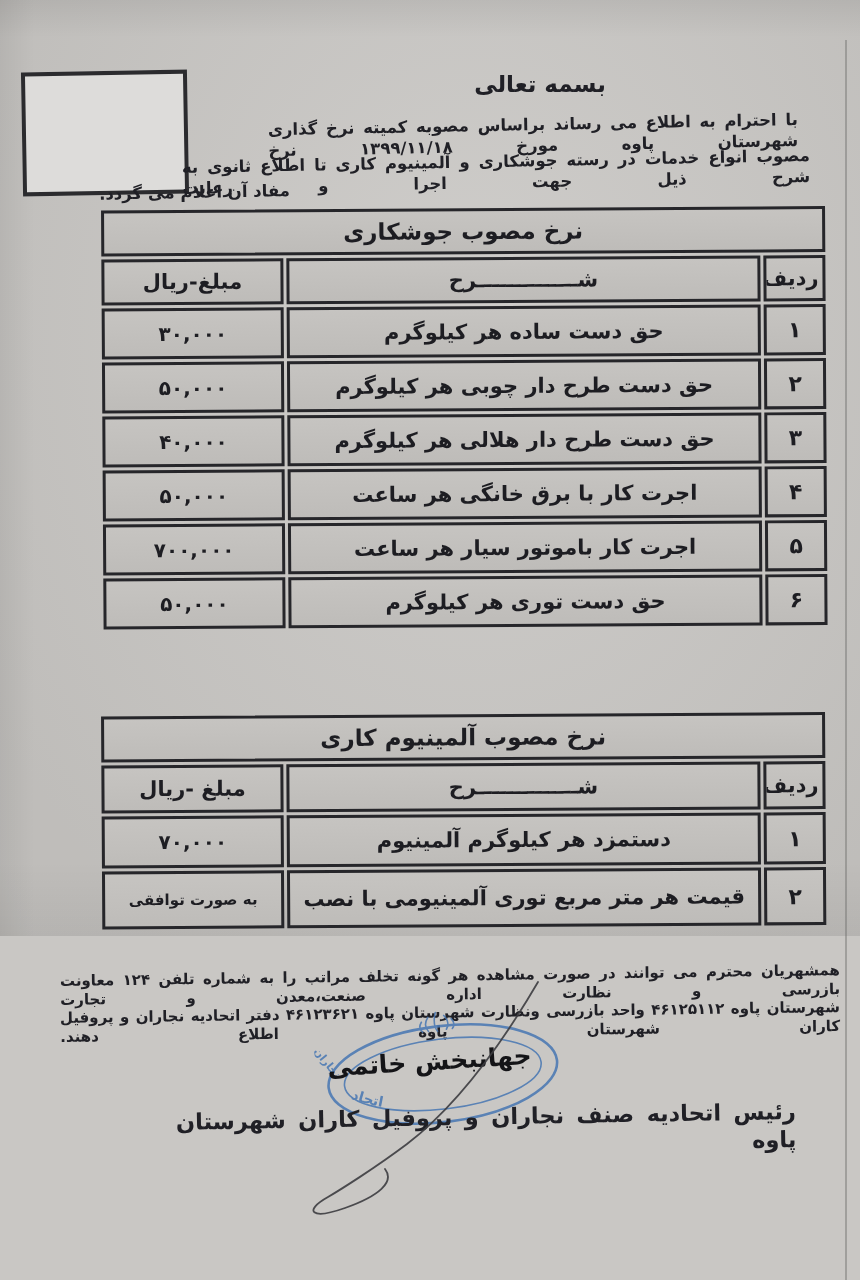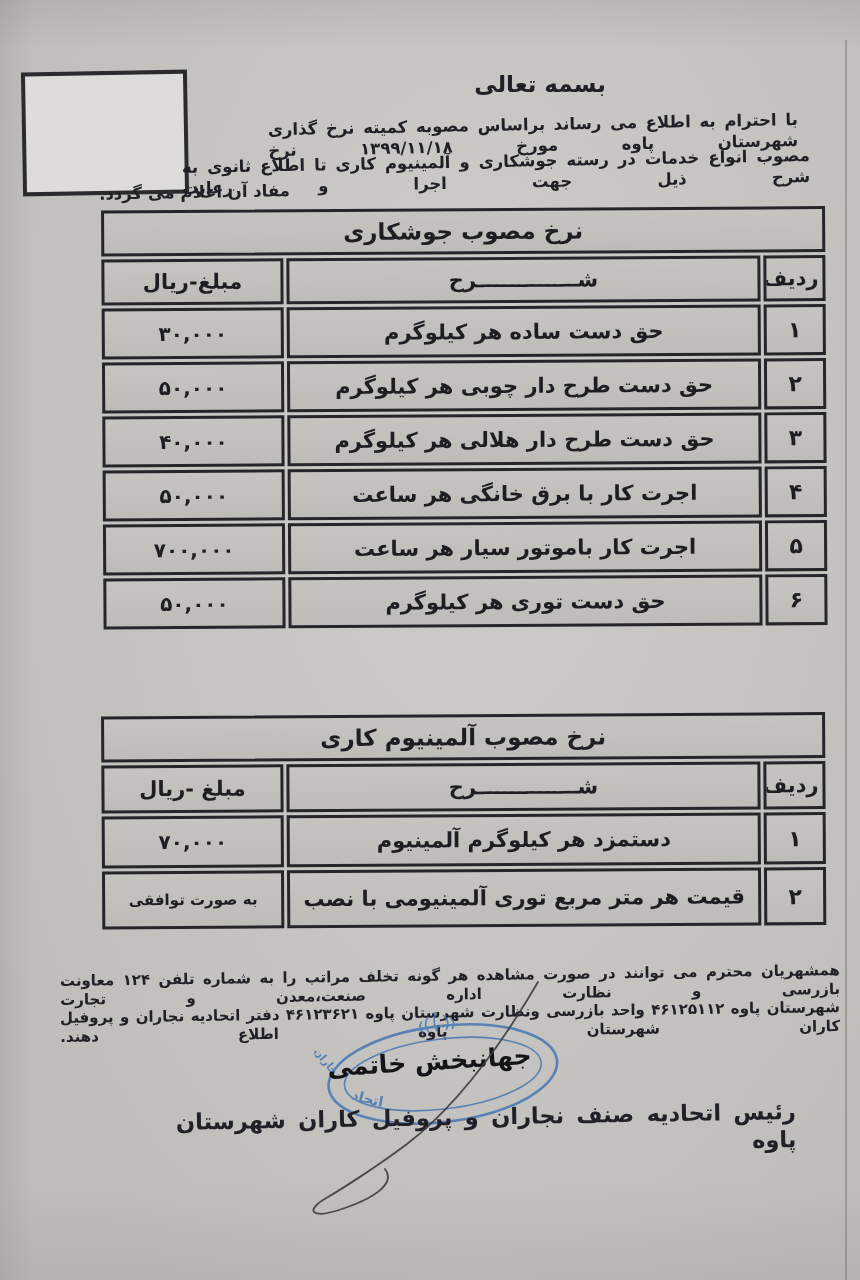--- a/index.html
+++ b/index.html
@@ -1,21 +1,21 @@
 <!DOCTYPE html>
 <html dir="rtl" lang="fa"><head>
 <meta charset="utf-8">
 <style>
   * { margin:0; padding:0; box-sizing:border-box; }
   html,body { width:860px; height:1280px; overflow:hidden; }
   body {
     font-family:"DejaVu Sans","Liberation Sans",sans-serif;
     background:#c9c7c4; color:#1e1e24;
   }
-  .page { position:relative; width:860px; height:1280px;
+  .page { position:relative; width:860px; height:936px;
     background:
       radial-gradient(ellipse at 55% 35%, rgba(255,255,255,0.10), rgba(0,0,0,0.05) 85%),
       linear-gradient(90deg, rgba(0,0,0,0.06), rgba(0,0,0,0) 4%),
       linear-gradient(180deg, rgba(0,0,0,0.07), rgba(0,0,0,0) 4%, rgba(0,0,0,0) 92%, rgba(0,0,0,0.05)),
       #c9c7c4;
     margin-left: 12px;
   }
   .edge-line { position:absolute; left:845px; top:40px; width:2px; height:1240px;
     background:rgba(110,110,108,0.45); }
   .blank-box { position:absolute; left:22px; top:71px; width:166px; height:124px;

